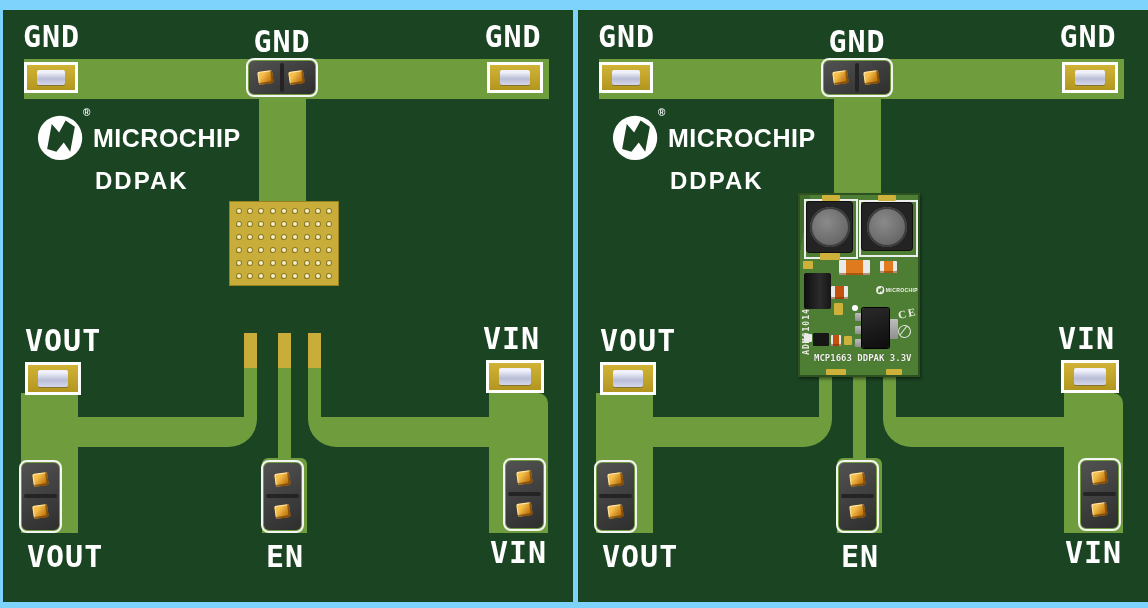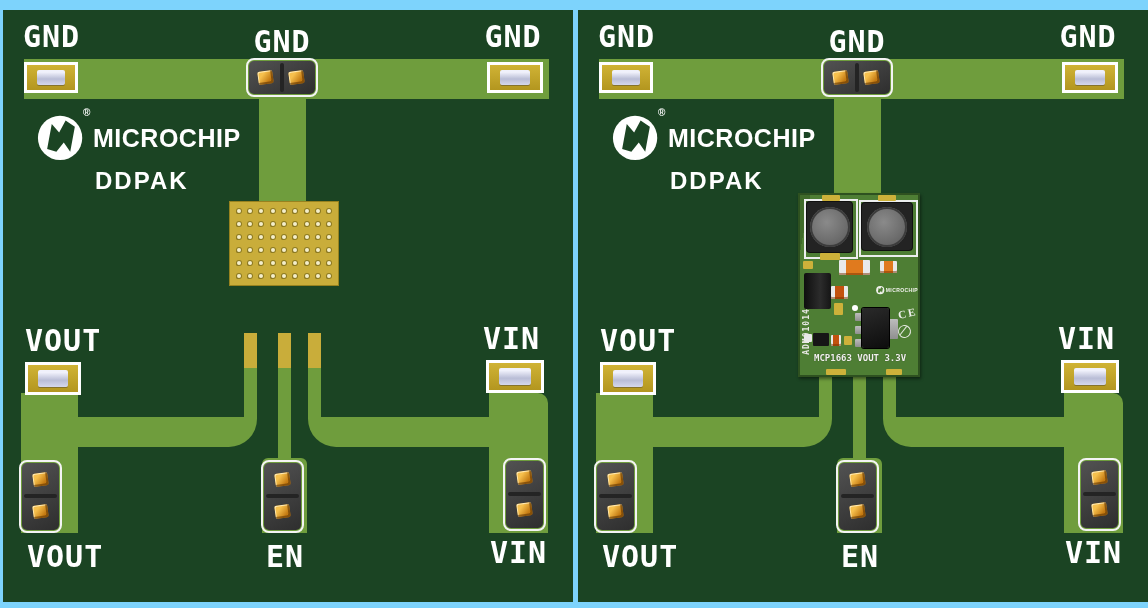--- a/index.html
+++ b/index.html
@@ -325,20 +325,20 @@
       <div class="leadfree"></div>
       <div class="lead" style="left:55px;top:118px;width:8px;height:8px;"></div>
       <div class="lead" style="left:55px;top:131px;width:8px;height:8px;"></div>
       <div class="lead" style="left:55px;top:144px;width:8px;height:8px;"></div>
       <div class="lead" style="left:89px;top:124px;width:9px;height:20px;"></div>
       <div class="sot" style="left:62px;top:113px;width:27px;height:40px;"></div>
       <div class="smallic" style="left:13px;top:138px;width:16px;height:13px;"></div>
       <div class="ocap core" style="left:31px;top:140px;width:10px;height:11px;"></div>
       <div class="ypad" style="left:4px;top:139px;width:8px;height:8px;background:#e9e9e9;"></div>
       <div class="ypad" style="left:44px;top:141px;width:8px;height:9px;"></div>
-      <div class="mtext" style="left:14px;top:158px;">MCP1663 VOUT 3.3V</div>
+      <div class="mtext" style="left:14px;top:158px;">MCP1663 DDPAK 3.3V</div>
       <div class="sidetext">ADM01014</div>
       <div class="ypad" style="left:26px;top:174px;width:20px;height:6px;"></div>
       <div class="ypad" style="left:86px;top:174px;width:16px;height:6px;"></div>
     </div>
   </div>
 
 </div>
 
 </body></html>

